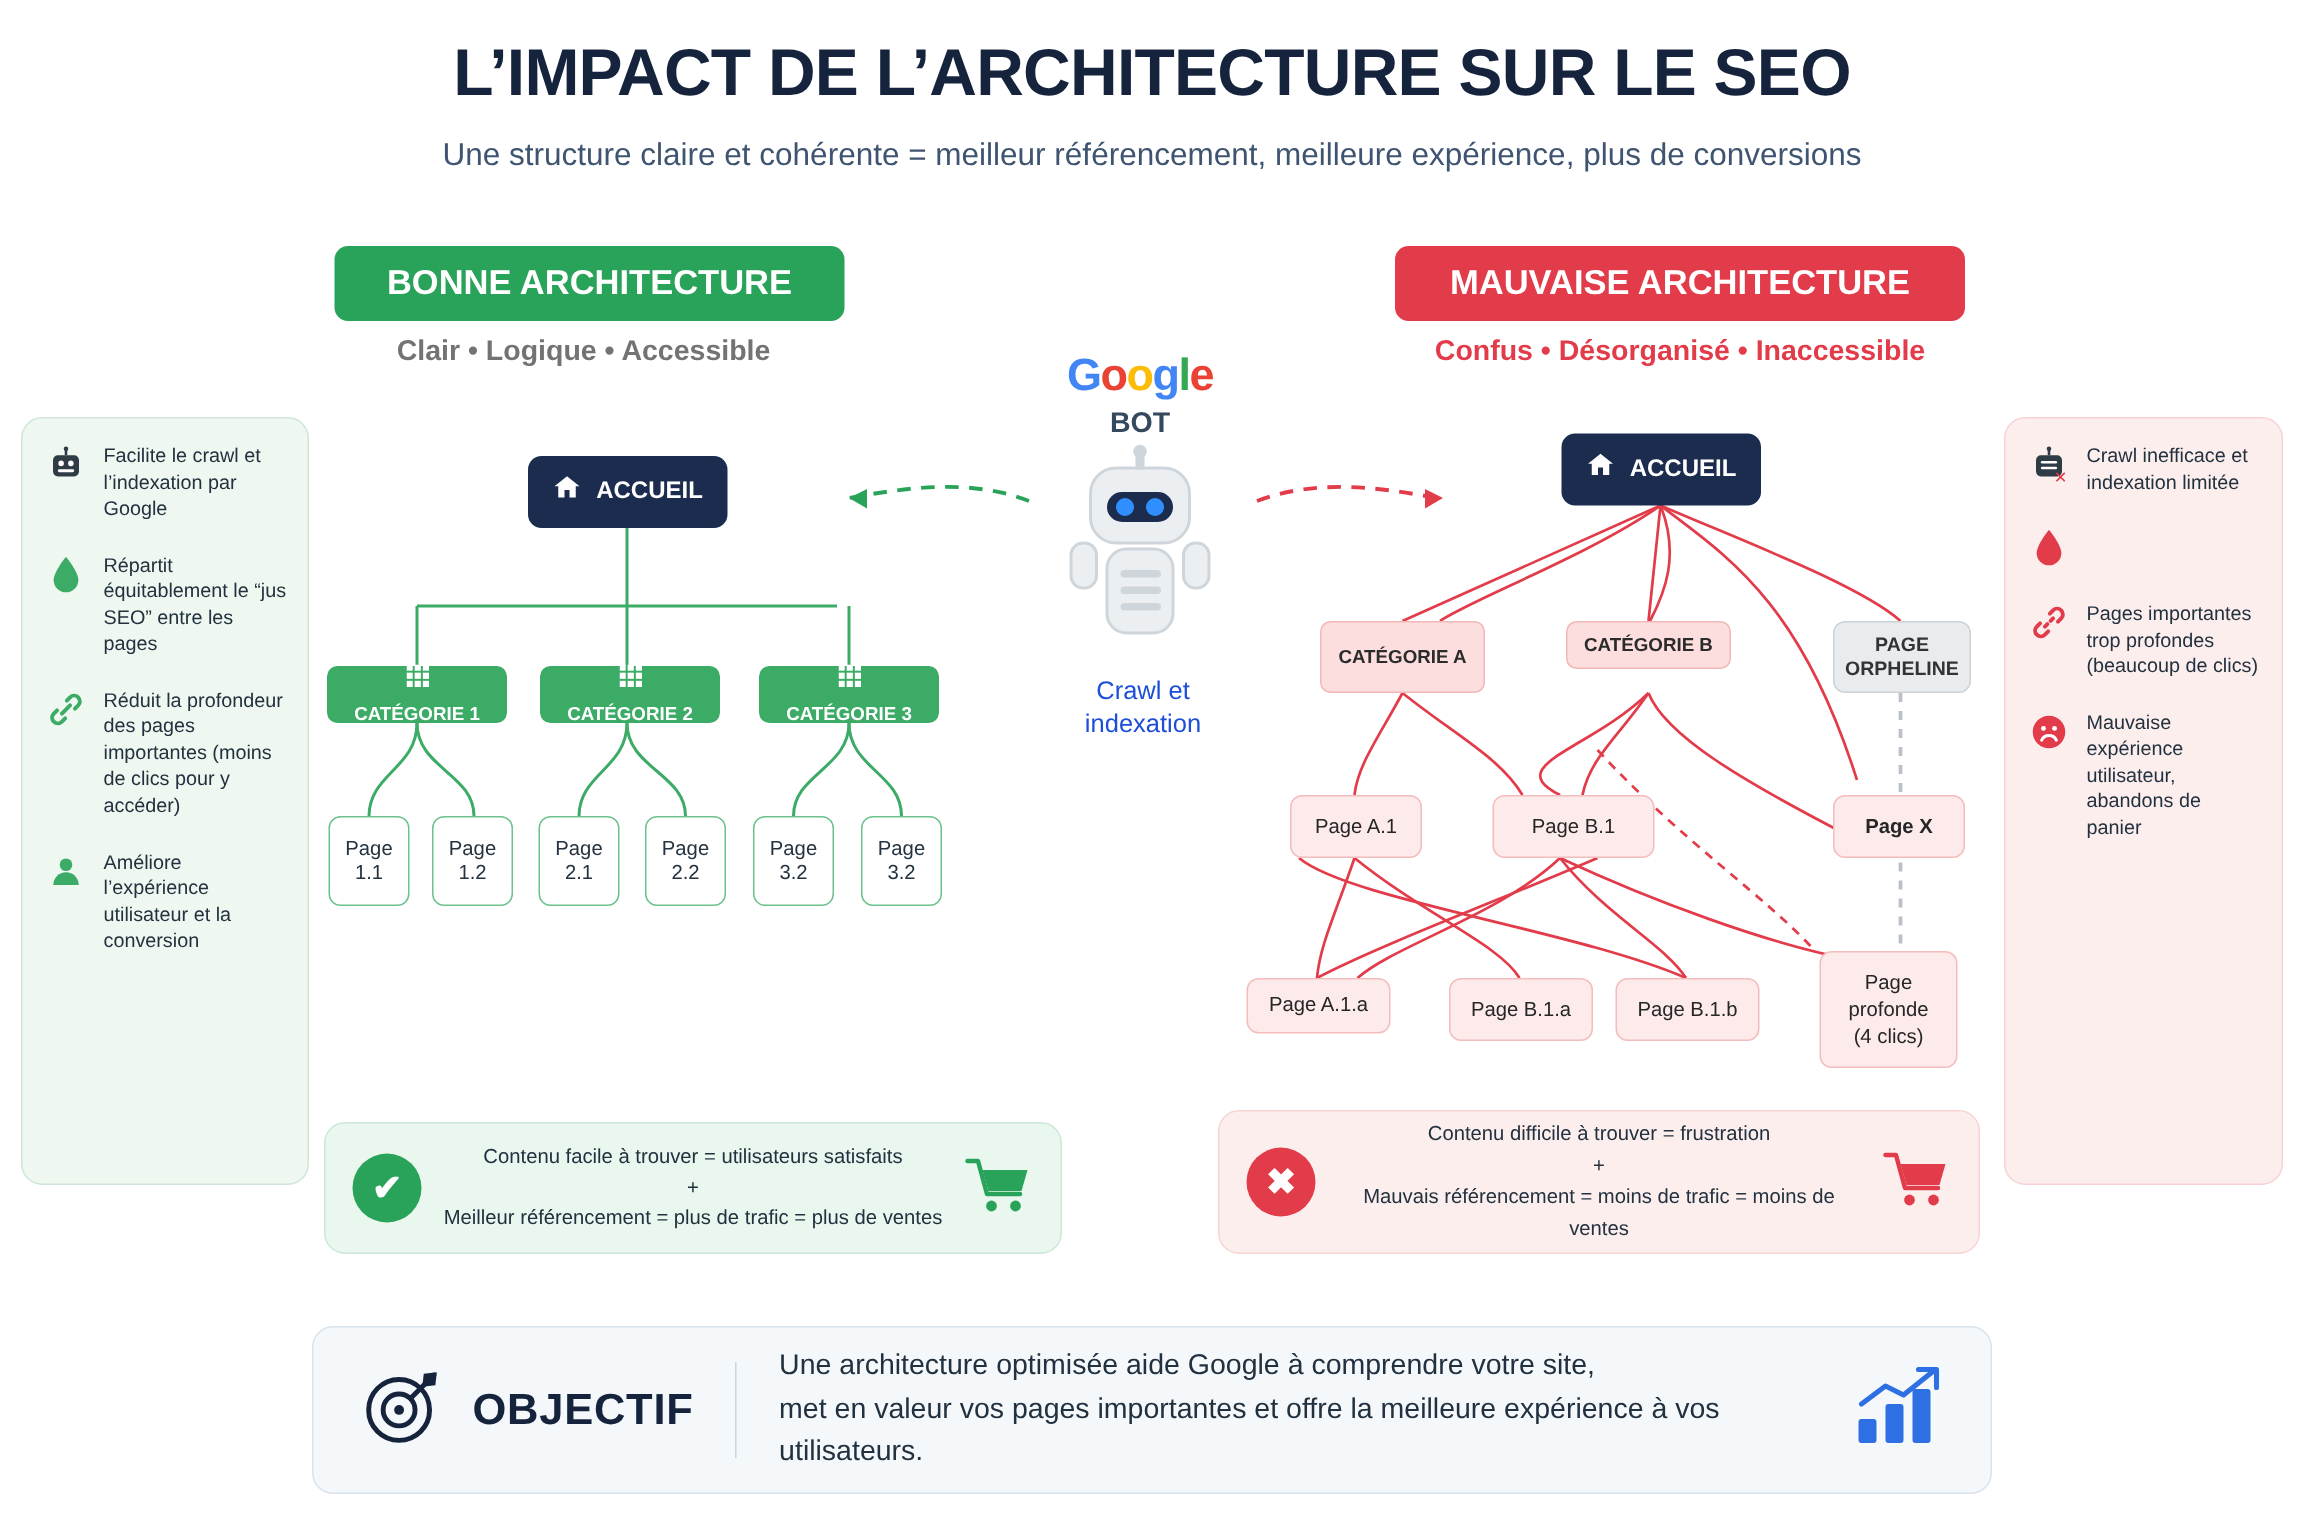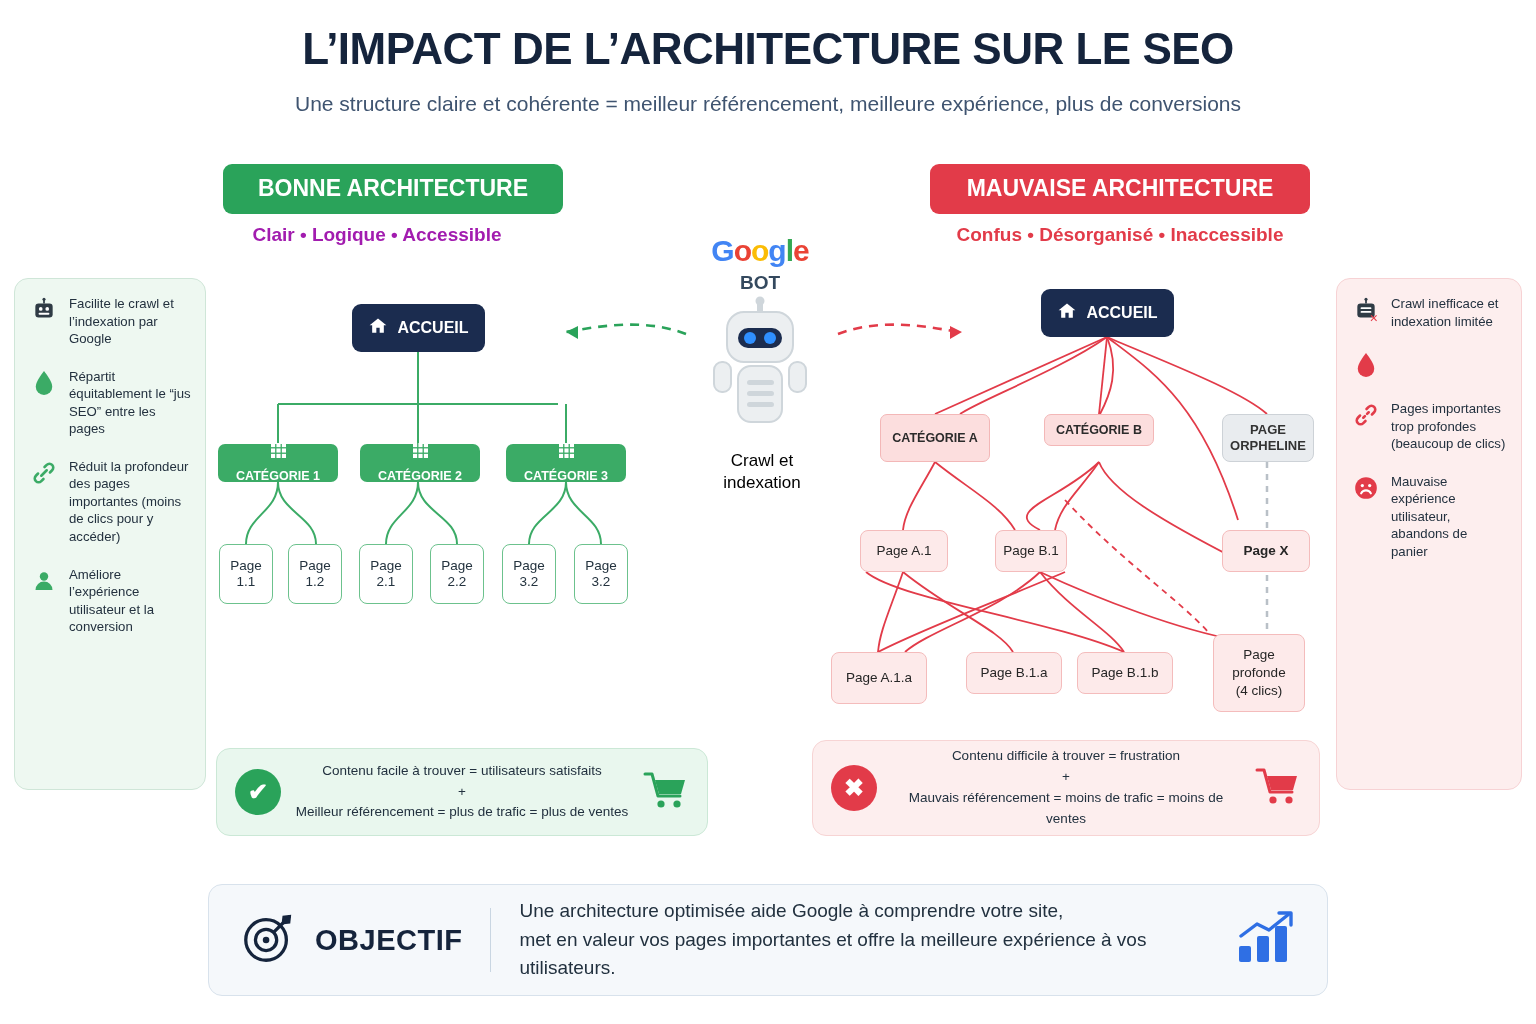--- a/index.html
+++ b/index.html
@@ -40,21 +40,21 @@
     font-weight: bold;
     font-size: 23px;
     text-align: center;
     padding: 11px 0 12px 0;
   }
   #banner-good { top: 164px; left: 223px; width: 340px; background: #2aa35a; }
   #banner-bad  { top: 164px; left: 930px; width: 380px; background: #e23b49; }
   .banner-sub {
     font-size: 19px; font-weight: bold; text-align: center;
   }
-  #banner-good-sub { top: 224px; left: 207px; width: 340px; color: #a21caf; }
+  #banner-good-sub { top: 224px; left: 219px; width: 340px; color: #737373; }
   #banner-bad-sub  { top: 224px; left: 930px; width: 380px; color: #e23b49; }
 
   
   .side-panel {
     border-radius: 14px;
     border: 1px solid #cfe6d8;
     background: #eef8f1;
     padding: 16px 14px;
     box-sizing: border-box;
   }
@@ -71,21 +71,21 @@
   }
   .panel-txt { font-size: 13.2px; line-height: 1.33; color: #23313f; }
 
   
   #google-word { top: 234px; left: 690px; width: 140px; text-align: center;
                  font-size: 30px; font-weight: bold; letter-spacing: -1px;}
   #google-word span { }
   #bot-word { top: 272px; left: 690px; width: 140px; text-align: center;
               font-size: 19px; font-weight: bold; color: #34495e; }
   #bot-caption { top: 450px; left: 672px; width: 180px; text-align: center;
-                 font-size: 17px; color: #000000; line-height: 1.3; }
+                 font-size: 17px; color: #1d4ed8; line-height: 1.3; }
 
   
   .node {
     position: absolute;
     box-sizing: border-box;
     display: flex;
     align-items: center;
     justify-content: center;
     border-radius: 8px;
     font-size: 13px;
@@ -428,28 +428,28 @@
   <span>CATÉGORIE B</span>
 </div>
 <div class="node page-orphan" style="top:414px; left:1222px; width:92px; height:48px; flex-direction:column;">
   <span>PAGE</span>
   <span>ORPHELINE</span>
 </div>
 
 <div class="node page-bad" style="top:530px; left:860px; width:88px; height:42px;">
   <span>Page A.1</span>
 </div>
-<div class="node page-bad" style="top:530px; left:995px; width:72px; height:42px;">
+<div class="node page-bad" style="top:530px; left:995px; width:108px; height:42px;">
   <span>Page B.1</span>
 </div>
 <div class="node page-bad" style="top:530px; left:1222px; width:88px; height:42px;font-weight:bold;">
   <span>Page X</span>
 </div>
 
-<div class="node page-bad" style="top:652px; left:831px; width:96px; height:52px;justify-content:center;">
+<div class="node page-bad" style="top:652px; left:831px; width:96px; height:37px;justify-content:center;">
   <span>Page A.1.a</span>
 </div>
 <div class="node page-bad" style="top:652px; left:966px; width:96px; height:42px;">
   <span>Page B.1.a</span>
 </div>
 <div class="node page-bad" style="top:652px; left:1077px; width:96px; height:42px;">
   <span>Page B.1.b</span>
 </div>
 <div class="node page-bad" style="top:634px; left:1213px; width:92px; height:78px; flex-direction:column; line-height:1.35;">
   <span>Page</span>

